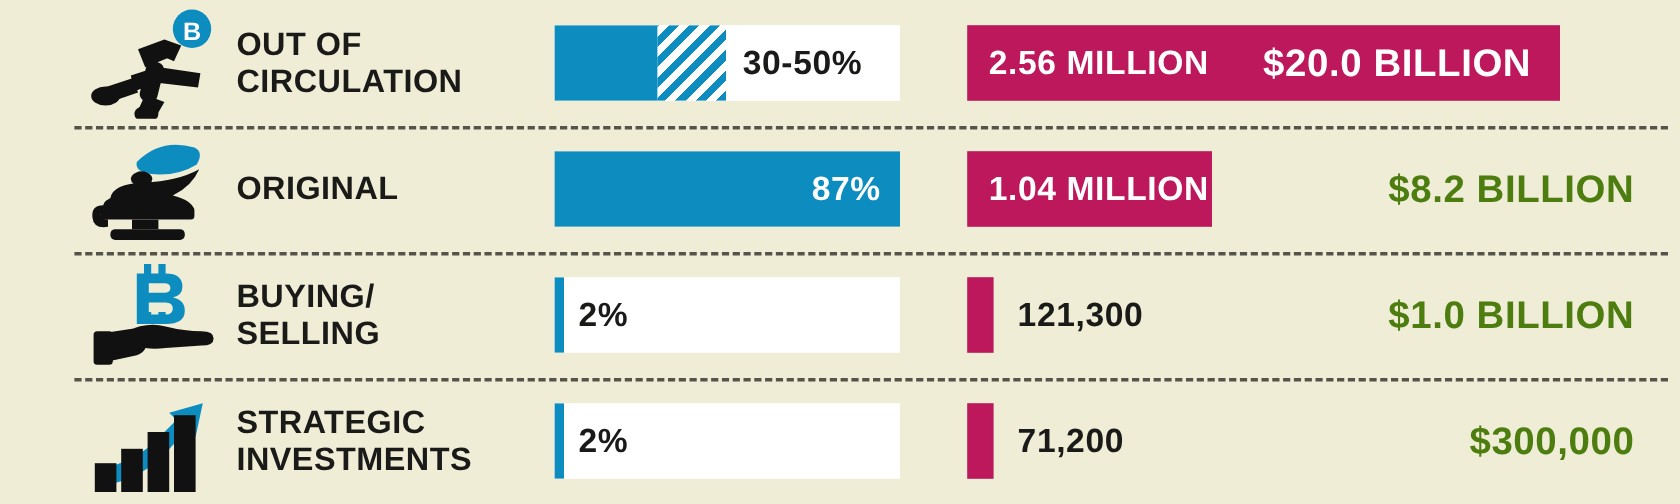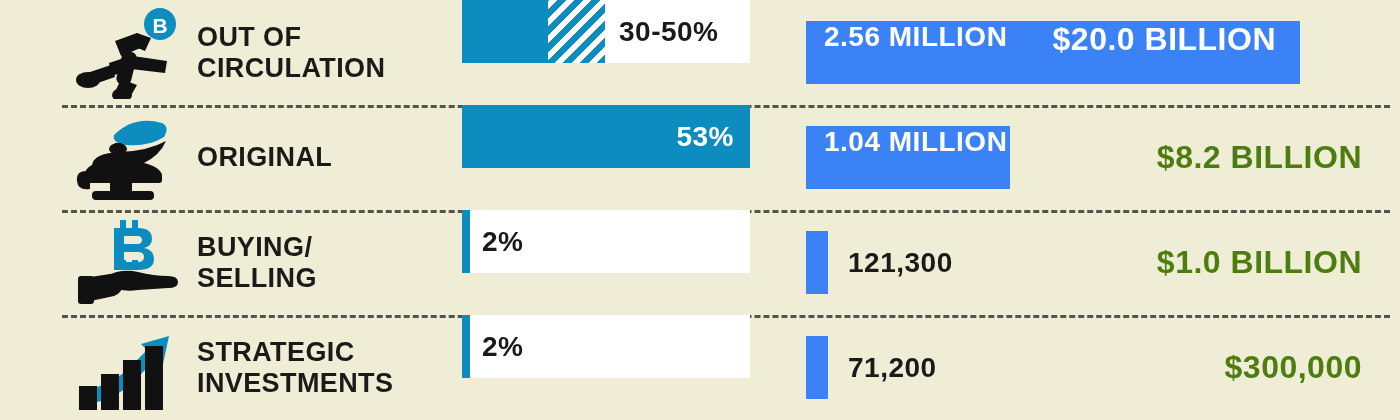--- a/index.html
+++ b/index.html
@@ -62,20 +62,21 @@
     text-transform: uppercase;
   }
   .label-cell .l2 { display: block; }
 
   
   .pct-cell {
     width: 288px;
     min-width: 288px;
     height: 105px;
     display: flex;
+    align-items: center;
   }
   .track {
     position: relative;
     width: 288px;
     height: 63px;
     background: #ffffff;
     display: flex;
     align-items: center;
     overflow: hidden;
   }
@@ -118,22 +119,23 @@
     flex: 1 1 auto;
     height: 105px;
     display: flex;
     align-items: center;
   }
   .val-box {
     position: absolute;
     left: 56px;
     top: 21px;
     height: 63px;
-    background: #3b82f6;
-    display: flex;
+    background: #be185d;
+    display: flex;
+    align-items: center;
   }
   .count-text {
     font-weight: bold;
     font-size: 28px;
     letter-spacing: 0.5px;
     white-space: nowrap;
   }
   .count-text.on-blue { color: #ffffff; padding-left: 18px; }
 
   .count-outside {
@@ -208,21 +210,21 @@
         <rect x="36" y="70" width="22" height="8" fill="#111111"></rect>
         <rect x="18" y="78" width="62" height="9" rx="4" fill="#111111"></rect>
       </svg>
     </div>
     <div class="label-cell">
       <span>ORIGINAL</span>
     </div>
     <div class="pct-cell">
       <div class="track">
         <div class="fill-solid" style="width:288px"></div>
-        <span class="pct-label inside-right">53%</span>
+        <span class="pct-label inside-right">87%</span>
       </div>
     </div>
     <div class="val-cell">
       <div class="val-box" style="left:56px; width:204px">
         <span class="count-text on-blue">1.04 MILLION</span>
       </div>
       <span class="money on-bg">$8.2 BILLION</span>
     </div>
   </div>
 

